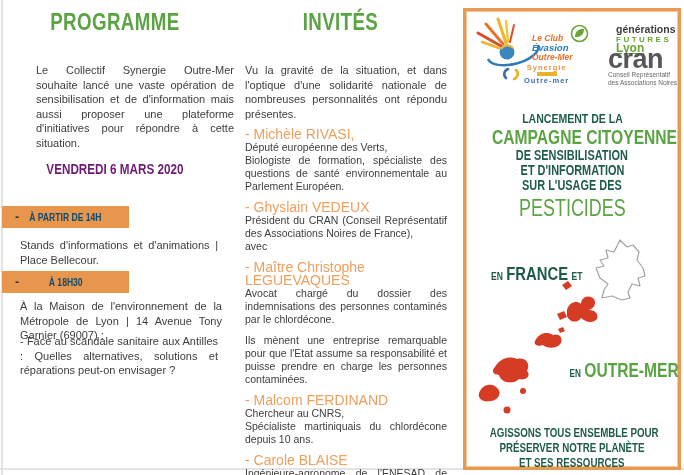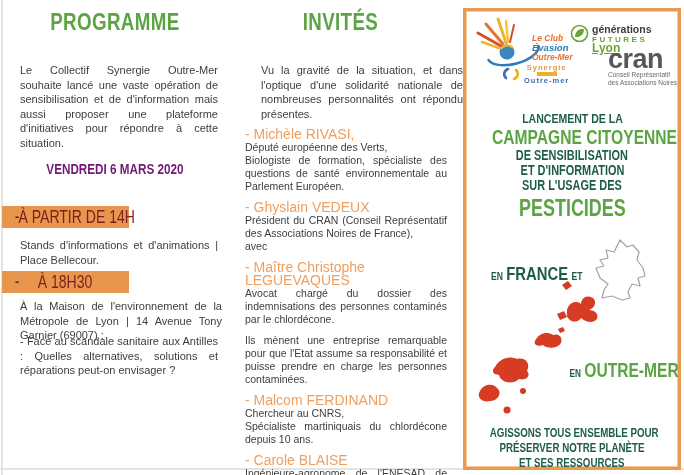--- a/index.html
+++ b/index.html
@@ -15,75 +15,75 @@
   .cond { display:inline-block; transform:scaleX(0.78); transform-origin:center; white-space:nowrap; }
 
   
   .col-title { position:absolute; top:8px; width:206px; text-align:center;
     font-size:24px; font-weight:bold; color:#5ba443; letter-spacing:0.5px; }
 
   
   .para { font-size:11px; line-height:14.5px; text-align:justify; color:#3d3d3d; }
 
   
-  .left-intro  { position:absolute; left:20px; top:63px;  width:198px; }
+  .left-intro  { position:absolute; left:36px; top:63px;  width:198px; }
   .left-date   { position:absolute; left:12px; top:160px; width:206px; text-align:center;
                  font-size:15px; font-weight:bold; color:#701a75; }
   .banner { position:absolute; left:2px; width:127px; height:22px; background:#e8964e;
             text-align:center; }
-  .banner .time { font-size:18px; font-weight:normal; color:#7f1d1d; line-height:22px; }
+  .banner .time { font-size:11px; font-weight:bold; color:#0c4a6e; line-height:22px; }
   .banner .dash { position:absolute; left:13px; top:0; line-height:22px;
                   font-size:12.5px; font-weight:bold; color:#33312e; }
   .banner1 { top:206px; }
   .banner2 { top:271px; }
   .left-after1 { position:absolute; left:20px; top:238px; width:198px; }
   .left-after2 { position:absolute; left:20px; top:299px; width:202px; }
   .left-q1     { position:absolute; left:20px; top:334px; width:198px; }
   .left-q2     { position:absolute; left:20px; top:377px; width:202px; }
 
   
-  .mid-intro { position:absolute; left:261px; top:63px; width:202px; }
+  .mid-intro { position:absolute; left:245px; top:63px; width:202px; }
   .mid-body  { position:absolute; left:245px; top:128px; width:202px; }
   .mid-body .para { font-size:10.5px; line-height:13px; }
   .guest { margin-bottom:8px; }
   .guest-name { font-size:14px; line-height:13px; color:#ef9f5e; }
   .interlude { margin-bottom:8px; }
 
   
   .panel { position:absolute; left:463px; top:8px; width:218px; height:462px;
            background:#ffffff; border:3px solid #e89a52; box-shadow:inset 0 0 0 1px #f6c89a; }
 
   
   .logo-club { position:absolute; left:8px; top:4px; display:flex; align-items:center; }
   .logo-club .txt { margin-left:-14px; margin-top:10px; font-weight:bold; font-style:italic;
                     font-size:8.5px; line-height:9.5px; }
   .club-l1, .club-l3 { color:#e8732a; } .club-l2 { color:#2e7cb8; font-size:9.5px; }
 
-  .logo-gen { position:absolute; left:104px; top:13px; display:flex; align-items:flex-start; }
+  .logo-gen { position:absolute; left:104px; top:13px; display:flex; align-items:flex-start;gap:24px; }
   .logo-gen .txt { margin-left:3px; }
   .gen-l1 { font-size:10.5px; font-weight:bold; color:#3c3c3b; line-height:11px; }
   .gen-l2 { font-size:8px; font-weight:bold; color:#6aa637; letter-spacing:2.5px; line-height:9px; }
   .gen-l3 { font-size:12px; font-weight:bold; color:#6aa637; line-height:9px;text-decoration:underline; }
 
   .logo-syn { position:absolute; left:36px; top:52px; display:flex; align-items:center; }
   .logo-syn .txt { margin-left:4px; font-size:7.5px; font-weight:bold; line-height:9px; }
   .syn-row { display:flex; align-items:center;flex-direction:column; }
   .syn-line { display:inline-block; width:20px; height:2px; background:#e8b32a; margin:0 3px; }
   .syn-l1 { color:#e8953f; letter-spacing:1px; } .syn-l2 { color:#3a6fb0; letter-spacing:1px; }
 
   .logo-cran { position:absolute; left:142px; top:36px; text-align:left; }
   .cran-name { font-size:27px; font-weight:bold; color:#56575b; line-height:24px; letter-spacing:-0.5px; }
   .cran-sub { font-size:6.5px; color:#6a6a6a; line-height:7.5px; }
 
   
   .camp { position:absolute; left:0; top:100px; width:100%; text-align:center; }
   .camp-l1 { font-size:13.5px; font-weight:bold; color:#1d5b4a; line-height:15px; }
   .camp-l2 { font-size:20px;   font-weight:bold; color:#5ba443; line-height:22px; }
   .camp-l3 { font-size:14px;   font-weight:bold; color:#1d5b4a; line-height:15px; }
-  .camp-l6 { font-size:23px;   font-weight:bold; color:#5ba443; line-height:26px; margin-top:2px; }
+  .camp-l6 { font-size:23px;   font-weight:normal; color:#5ba443; line-height:26px; margin-top:2px; }
 
   .france-label { position:absolute; left:12px; top:252px; width:112px; text-align:center;
                   color:#1d5b4a; font-weight:bold; }
   .france-label .sm { font-size:11px; } .france-label .lg { font-size:19px; }
 
   .outremer-label { position:absolute; left:88px; top:348px; width:124px; text-align:center;
                     font-weight:bold; }
   .outremer-label .sm { font-size:10.5px; color:#1d5b4a; }
   .outremer-label .lg { font-size:20px; color:#5ba443; }
 

